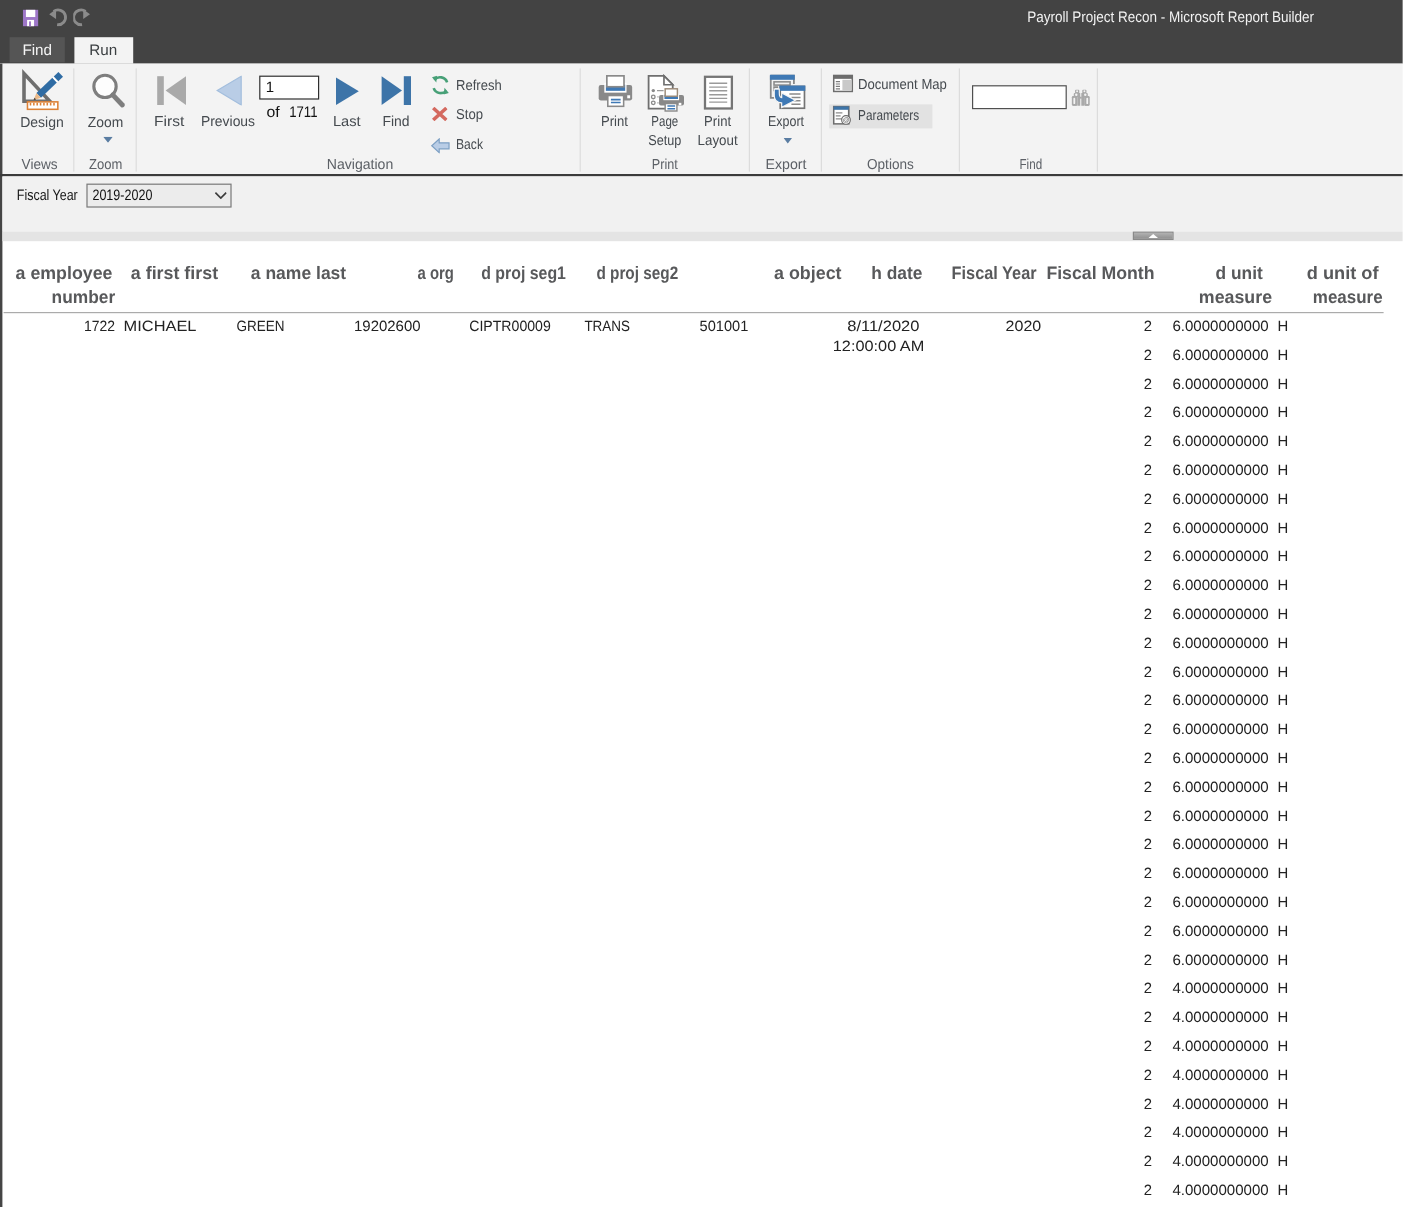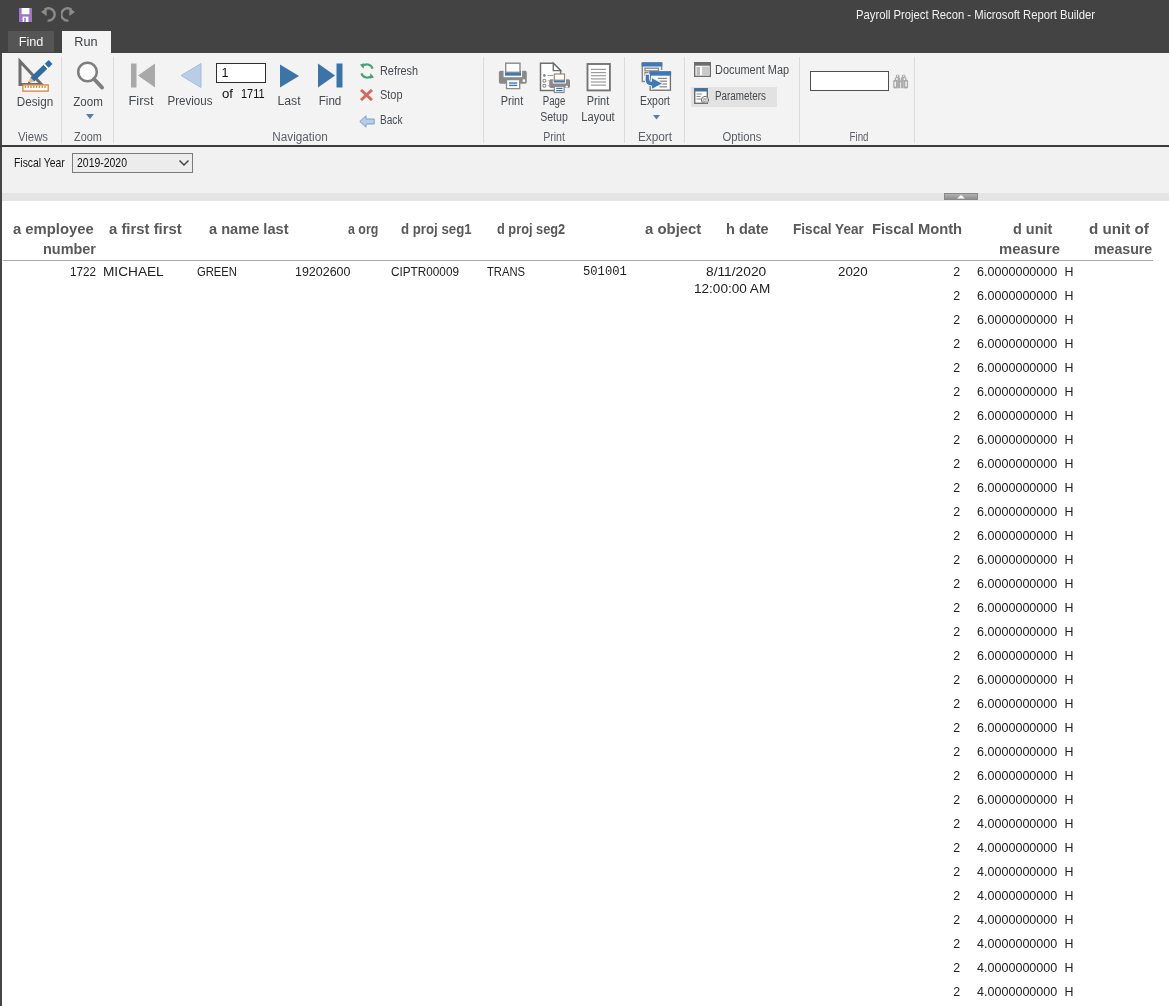--- a/index.html
+++ b/index.html
@@ -248,21 +248,21 @@
 <div class="t hd" id="h11" style="left:1012.8px;top:228.2px;transform:translateY(-50%) scaleX(0.9626);transform-origin:left center;">d unit</div>
 <div class="t hd" id="h11b" style="left:999.1px;top:248.2px;transform:translateY(-50%) scaleX(0.989);transform-origin:left center;">measure</div>
 <div class="t hd" id="h12" style="left:1089.1px;top:228.2px;transform:translateY(-50%) scaleX(1.0109);transform-origin:left center;">d unit of</div>
 <div class="t hd" id="h12b" style="left:1094.1px;top:248.2px;transform:translateY(-50%) scaleX(0.943);transform-origin:left center;">measure</div>
 <div class="t dt" id="d1" style="left:70px;top:271.6px;transform:translateY(-50%) scaleX(0.9392);transform-origin:left center;">1722</div>
 <div class="t dt" id="d2" style="left:103px;top:271.6px;transform:translateY(-50%) scaleX(1.1018);transform-origin:left center;">MICHAEL</div>
 <div class="t dt" id="d3" style="left:197px;top:271.6px;transform:translateY(-50%) scaleX(0.9075);transform-origin:left center;">GREEN</div>
 <div class="t dt" id="d4" style="left:295.2px;top:271.6px;transform:translateY(-50%) scaleX(1.0065);transform-origin:left center;">19202600</div>
 <div class="t dt" id="d5" style="left:391px;top:271.6px;transform:translateY(-50%) scaleX(0.9492);transform-origin:left center;">CIPTR00009</div>
 <div class="t dt" id="d6" style="left:487px;top:271.6px;transform:translateY(-50%) scaleX(0.9048);transform-origin:left center;">TRANS</div>
-<div class="t dt" id="d7" style="left:583.4px;top:271.6px;transform:translateY(-50%) scaleX(0.9816);transform-origin:left center;font-family:Liberation Mono, monospace;">501001</div>
+<div class="t dt" id="d7" style="left:583.4px;top:271.6px;transform:translateY(-50%) scaleX(0.9816);transform-origin:left center;">501001</div>
 <div class="t dt" id="d8" style="left:705.9px;top:271.6px;transform:translateY(-50%) scaleX(1.1106);transform-origin:left center;">8/11/2020</div>
 <div class="t dt" id="d8b" style="left:694.1px;top:289.2px;transform:translateY(-50%) scaleX(1.0952);transform-origin:left center;">12:00:00 AM</div>
 <div class="t dt" id="d9" style="left:837.6px;top:271.6px;transform:translateY(-50%) scaleX(1.0769);transform-origin:left center;">2020</div>
 <div class="t dt" id="r0a" style="left:953.2px;top:271.6px;transform:translateY(-50%);transform-origin:left center;">2</div>
 <div class="t dt" id="r0b" style="left:977.1px;top:271.6px;transform:translateY(-50%) scaleX(1.0132);transform-origin:left center;">6.0000000000</div>
 <div class="t dt" id="r0c" style="left:1064.6px;top:271.6px;transform:translateY(-50%);transform-origin:left center;">H</div>
 <div class="t dt" id="r1a" style="left:953.2px;top:295.6px;transform:translateY(-50%);transform-origin:left center;">2</div>
 <div class="t dt" id="r1b" style="left:977.1px;top:295.6px;transform:translateY(-50%) scaleX(1.0132);transform-origin:left center;">6.0000000000</div>
 <div class="t dt" id="r1c" style="left:1064.6px;top:295.6px;transform:translateY(-50%);transform-origin:left center;">H</div>
 <div class="t dt" id="r2a" style="left:953.2px;top:319.6px;transform:translateY(-50%);transform-origin:left center;">2</div>

